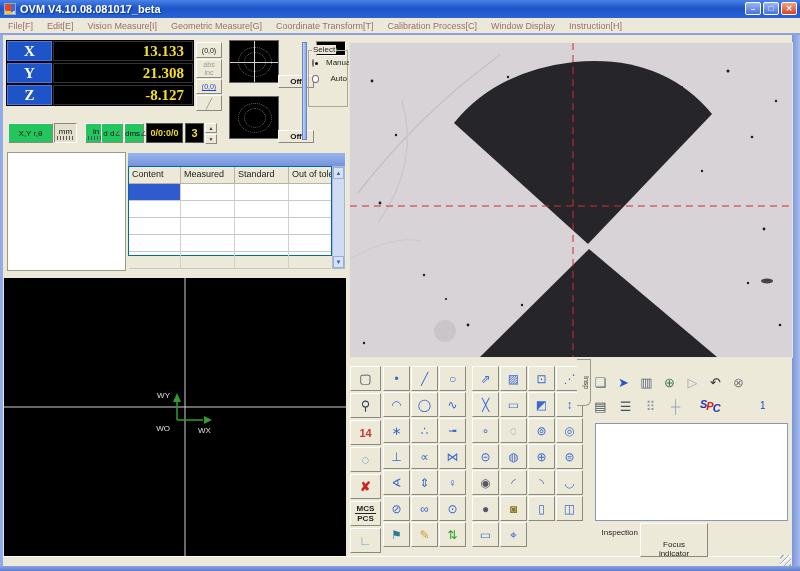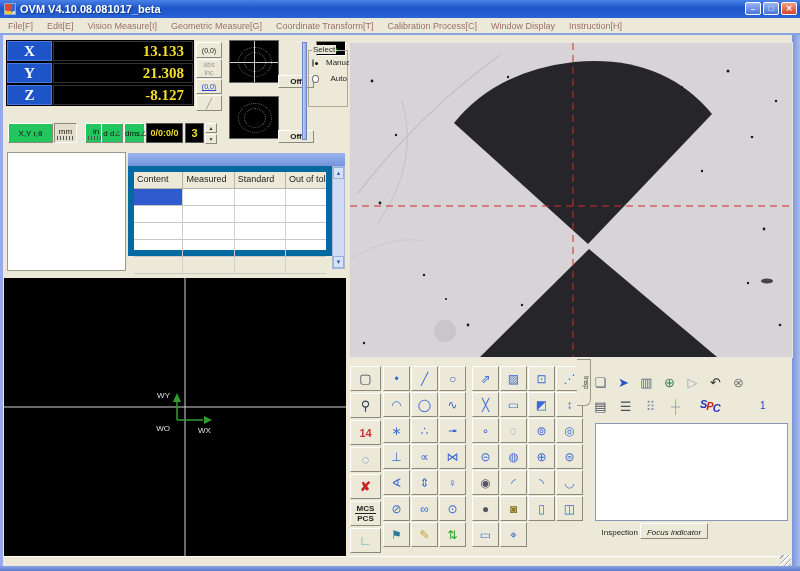--- a/index.html
+++ b/index.html
@@ -75,21 +75,21 @@
   #select-group { left:308px; top:50px; width:40px; height:57px; border:1px solid #b0a890; }
   #select-label { position:absolute; top:-6px; left:3px; background:#ece9d8; font-size:8px; padding:0 1px; color:#222;}
   .radio-row { display:flex; align-items:center; gap:12px; margin:7px 0 0 3px; }
   .radio { width:8px; height:8px; border-radius:50%; border:1px solid #707070; background:#fff; position:relative; }
   .radio.checked::after { content:""; position:absolute; left:2px; top:2px; width:3px; height:3px; border-radius:50%; background:#111; }
   .radio-label { font-size:8px; color:#222; }
 
   
   #white-pane { left:7px; top:152px; width:119px; height:119px; background:#fff; border:1px solid #9a9a8a; }
   #table-strip { left:128px; top:153px; width:217px; height:13px; background:linear-gradient(180deg,#9ab4ec,#7494dc); }
-  #results-table { left:128px; top:166px; width:204px; height:90px; background:#fff; border:6px solid #0369a1; }
+  #results-table { left:128px; top:166px; width:204px; height:90px; background:#fff; border:1px solid #0369a1; }
   .thead { display:flex; height:17px; }
   .th { background:#ece9d8; border-right:1px solid #b8b4a4; border-bottom:1px solid #b8b4a4;
     font-size:9px; color:#222; padding:2px 0 0 3px; overflow:hidden; white-space:nowrap; }
   .trow { display:flex; height:17px; }
   .td { border-right:1px solid #d0d0d0; border-bottom:1px solid #c8c8c8; }
   .td.selected { background:#2f5bce; }
   .c1{width:52px;} .c2{width:54px;} .c3{width:54px;} .c4{width:42px; border-right:none;}
   #table-scroll { left:332px; top:166px; width:13px; height:103px; background:#cfdcf3; border:1px solid #aab8d8;
     display:flex; flex-direction:column; justify-content:space-between; }
   .scroll-btn { width:11px; height:12px; background:#d6e3f7; border:1px solid #9ab0dc; color:#3a5cc0;
@@ -121,21 +121,21 @@
   #rp-row2 { left:591px; top:396px; display:flex; gap:6px; }
   .rp-btn { width:19px; height:20px; background:transparent; border:none; display:flex;
     align-items:center; justify-content:center; font-size:13px; padding:0; }
   #spc-icon { left:700px; top:398px; font-weight:bold; font-style:italic; font-size:11px; letter-spacing:-1px; }
   #spc-icon .s{ color:#2233bb; } #spc-icon .p{ color:#cc2222; position:relative; top:2px; } #spc-icon .c{ color:#2233bb; position:relative; top:4px;}
   #rp-count { left:760px; top:400px; color:#2244cc; font-size:10px; }
   #rp-listbox { left:595px; top:423px; width:193px; height:98px; background:#fff; border:1px solid #8a98b8; }
   #tab-inspection { left:594px; top:526px; width:44px; height:13px; font-size:8px; color:#222;
     background:transparent; border:none; text-align:right; padding:0 0 0 2px; }
   #tab-focus-indicator { left:640px; top:523px; width:68px; height:16px; font-size:8px; color:#222;
-    background:#ece9d8; border:1px solid; border-color:#fff #8a8a7a #8a8a7a #fff; padding:4px;font-style:italic; }
+    background:#ece9d8; border:1px solid; border-color:#fff #8a8a7a #8a8a7a #fff; padding:16px; }
 </style>
 </head>
 <body>
 
 <div class="abs" id="titlebar" data-name="title-bar">
   <span class="abs" id="app-icon" style="position:static" data-name="app-icon"></span>
   <span id="window-title" data-name="window-title">OVM V4.10.08.081017_beta</span>
 </div>
 <button class="abs winbtn" id="btn-minimize" data-name="minimize-button">–</button>
 <button class="abs winbtn" id="btn-maximize" data-name="maximize-button">□</button>

